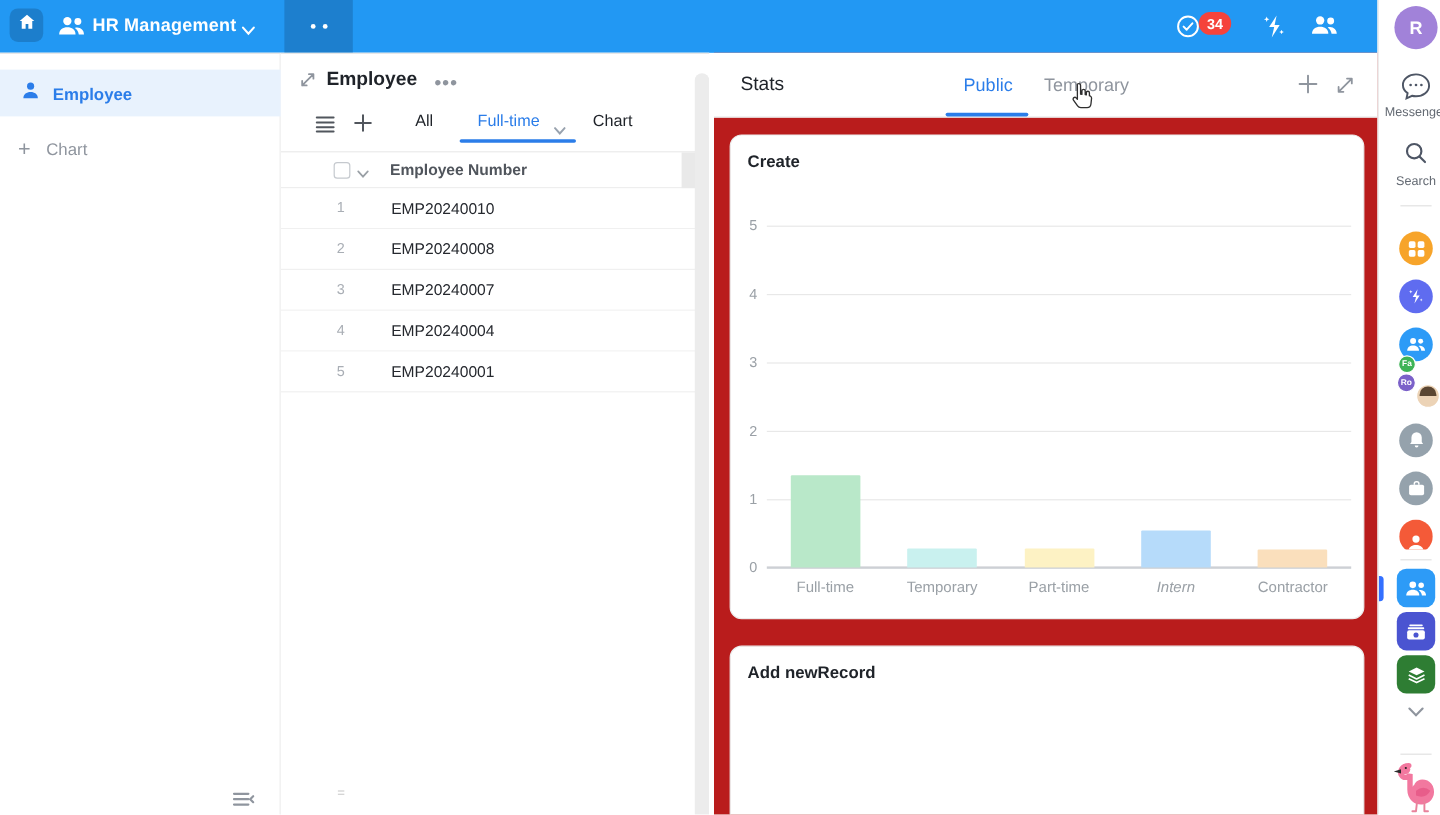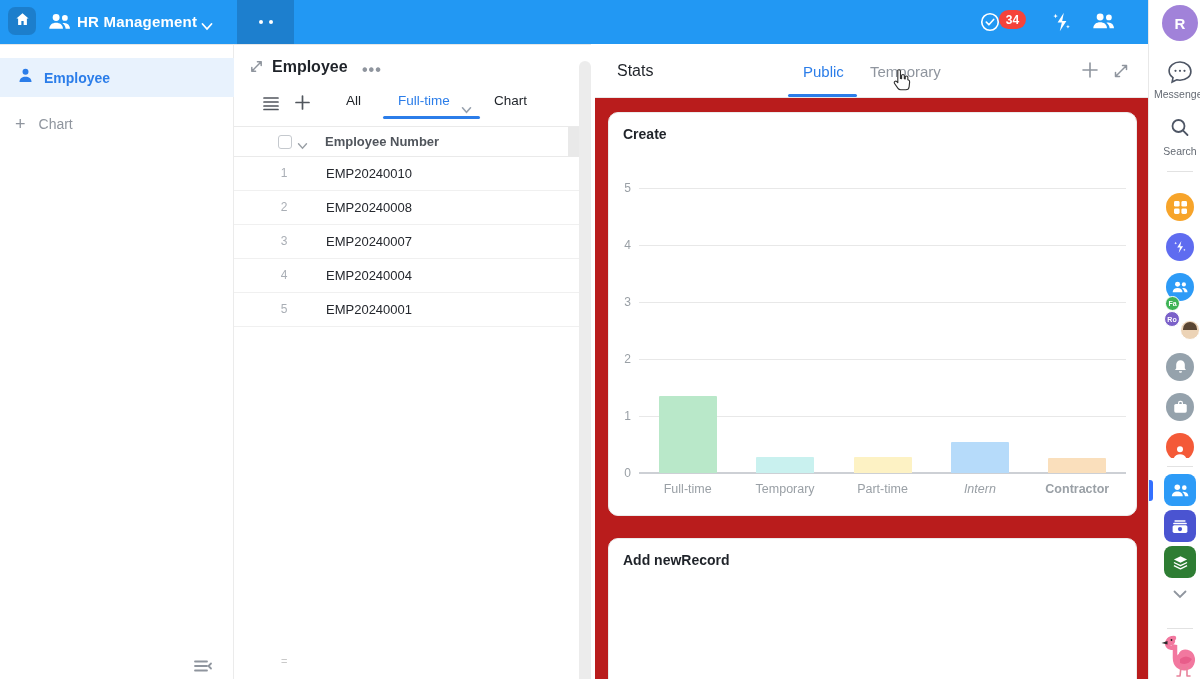--- a/index.html
+++ b/index.html
@@ -277,21 +277,21 @@
         <div class="ytick" style="left: 0px; top: 68px;">5</div>
         <div class="bar" style="left: 49.7px; top: 283.05px; width: 58px; height: 76.95px; background: rgb(185, 232, 201);"></div>
         <div class="xtick" style="left: 30px; width: 97.4px; top: 369px;">Full-time</div>
         <div class="bar" style="left: 147.1px; top: 344.04px; width: 58px; height: 15.96px; background: rgb(201, 241, 239);"></div>
         <div class="xtick" style="left: 127.4px; width: 97.4px; top: 369px;">Temporary</div>
         <div class="bar" style="left: 244.5px; top: 344.04px; width: 58px; height: 15.96px; background: rgb(253, 242, 196);"></div>
         <div class="xtick" style="left: 224.8px; width: 97.4px; top: 369px;">Part-time</div>
         <div class="bar" style="left: 341.9px; top: 328.65px; width: 58px; height: 31.35px; background: rgb(182, 219, 250);"></div>
         <div class="xtick" style="left: 322.2px; width: 97.4px; top: 369px; font-style: italic;">Intern</div>
         <div class="bar" style="left: 439.3px; top: 345.18px; width: 58px; height: 14.82px; background: rgb(250, 223, 188);"></div>
-        <div class="xtick" style="left: 419.6px; width: 97.4px; top: 369px; font-weight: bold;">Contractor</div>
+        <div class="xtick" style="left: 419.6px; width: 97.4px; top: 369px;">Contractor</div>
       </div>
 
     <div class="card add-card">
       <span class="card-title">Add newRecord</span>
     </div>
   </section>
 
   <aside class="rail">
     <div class="rc avatar">R</div>
 

